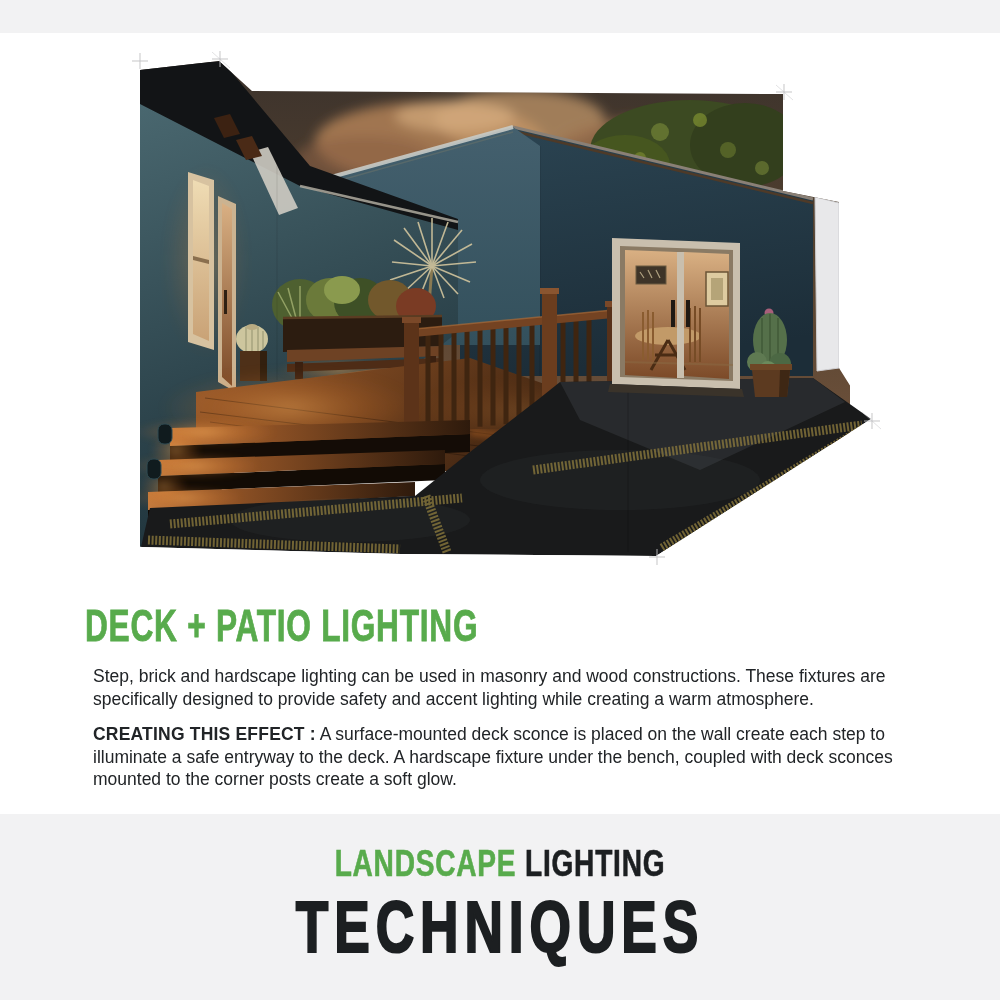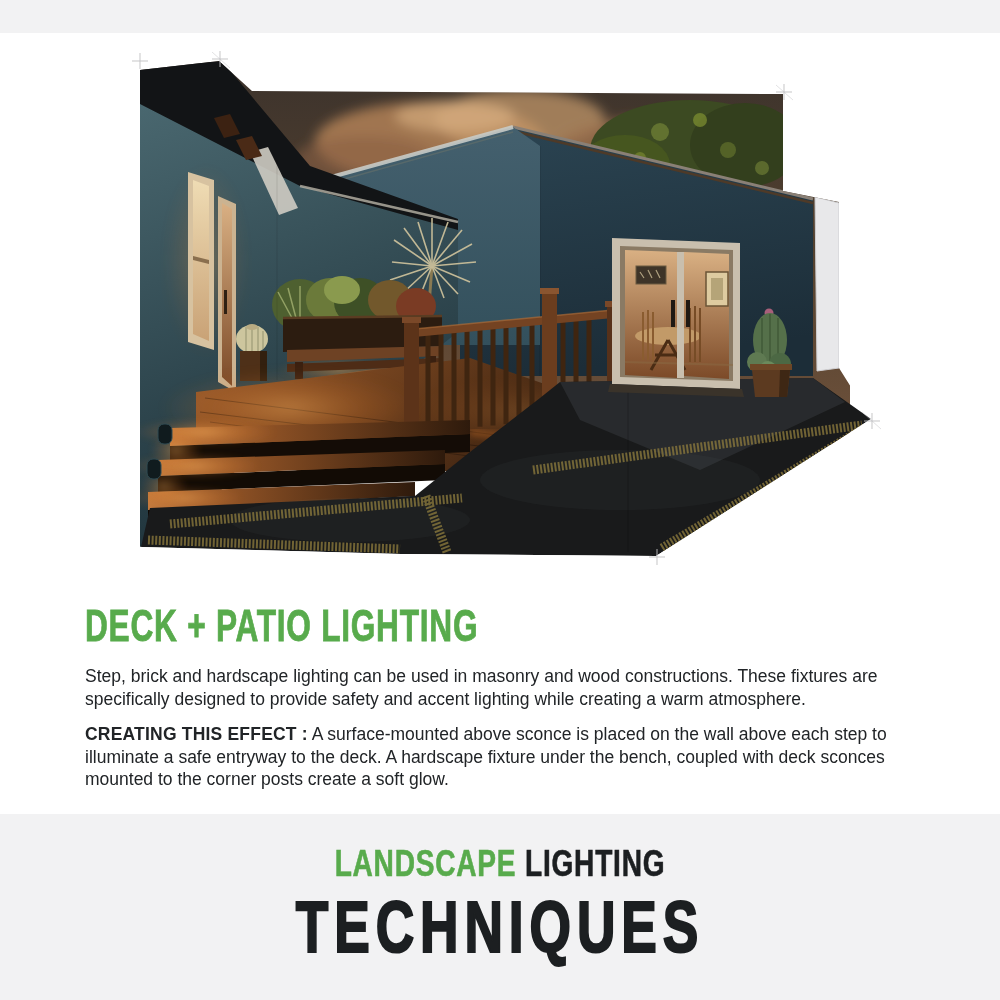--- a/index.html
+++ b/index.html
@@ -6,21 +6,21 @@
   .page{position:relative;width:1000px;height:1000px;overflow:hidden;background:#ffffff;
         font-family:"Liberation Sans",sans-serif;text-decoration:underline;}
   .band-top{position:absolute;left:0;top:0;width:1000px;height:33px;background:var(--band-bg,#f2f2f3);}
   .band-bottom{position:absolute;left:0;top:814px;width:1000px;height:186px;background:var(--band-bg,#f2f2f3);
         text-align:center;}
   .hero-svg{position:absolute;left:0;top:0;}
   .content{position:absolute;left:85px;top:604px;width:838px;}
   .title{color:var(--accent-green,#58ab4c);font-size:44px;font-weight:bold;line-height:1;
          letter-spacing:1px;transform:scaleX(0.72);transform-origin:left center;white-space:nowrap;
          -webkit-text-stroke:0.8px var(--accent-green,#58ab4c);margin:0;}
-  .para{color:var(--text-dark,#212427);font-size:17.5px;line-height:22.5px;margin:0;}
+  .para{color:var(--text-dark,#212427);font-size:17.5px;line-height:22.5px;margin:8px;}
   .para.first{margin-top:17px;}
   .para.second{margin-top:13px;}
   .para b{letter-spacing:0.2px;text-align:right;}
   .brand-line{margin-top:32px;font-size:36px;font-weight:bold;line-height:1;letter-spacing:1px;
         transform:scaleX(0.78);transform-origin:center;-webkit-text-stroke:0.6px currentColor;
         color:var(--footer-ink,#22272a);white-space:nowrap;}
   .brand-line .green{color:var(--accent-green,#58ab4c);-webkit-text-stroke:0.6px var(--accent-green,#58ab4c);}
   .brand-title{margin-top:9px;font-size:72px;font-weight:bold;line-height:1;letter-spacing:8px;
         transform:scaleX(0.74);transform-origin:center;color:var(--footer-ink,#1c1f21);
         -webkit-text-stroke:2.2px var(--footer-ink,#1c1f21);white-space:nowrap;}
@@ -325,21 +325,21 @@
       <path d="M649,557 L665,557 M657,549 L657,565"></path>
       <path d="M212,52 L230,68" opacity="0.5"></path>
       <path d="M776,85 L793,100" opacity="0.5"></path>
       <path d="M862,412 L881,429" opacity="0.5"></path>
     </g>
   </svg>
 
   <div class="content">
     <h1 class="title">DECK + PATIO LIGHTING</h1>
     <p class="para first">Step, brick and hardscape lighting can be used in masonry and wood constructions. These fixtures are specifically designed to provide safety and accent lighting while creating a warm atmosphere.</p>
-    <p class="para second"><b>CREATING THIS EFFECT :</b> <span>A surface-mounted above sconce is placed on the wall above each step to illuminate a safe entryway to the deck. A hardscape fixture under the bench, coupled with deck sconces mounted to the corner posts create a soft glow.</span></p>
+    <p class="para second"><b>CREATING THIS EFFECT :</b> <span>A surface-mounted deck sconce is placed on the wall create each step to illuminate a safe entryway to the deck. A hardscape fixture under the bench, coupled with deck sconces mounted to the corner posts create a soft glow.</span></p>
   </div>
 
   <div class="band-bottom">
     <div class="brand-line"><span class="green">LANDSCAPE</span> <span>LIGHTING</span></div>
     <div class="brand-title">TECHNIQUES</div>
   </div>
 
 </div>
 
 </body></html>

